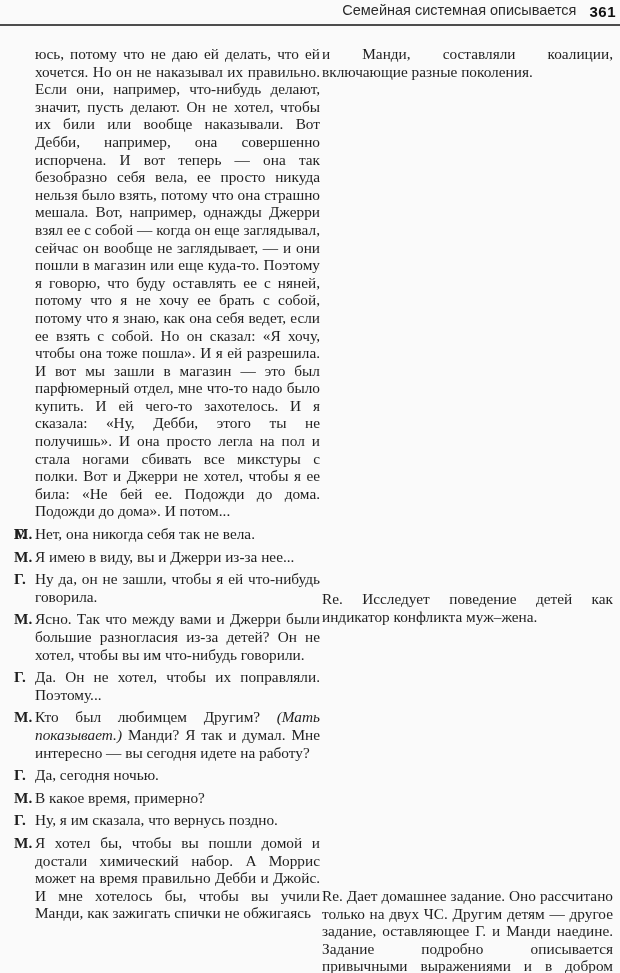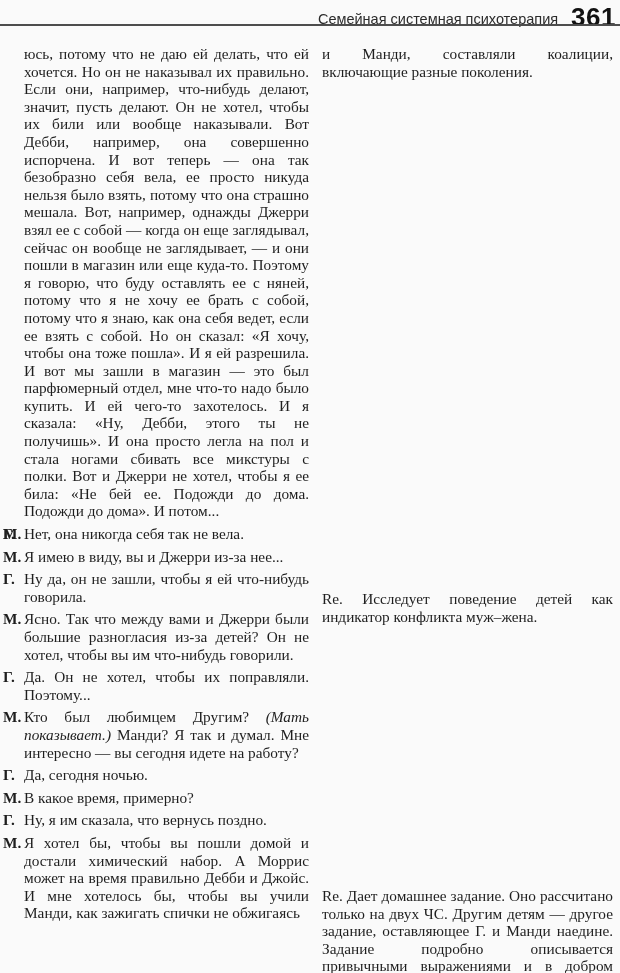--- a/index.html
+++ b/index.html
@@ -28,41 +28,41 @@
   }
   .running-head {
     font-family: "Liberation Sans", "DejaVu Sans", sans-serif;
     font-size: 14.5px;
     color: #2b2b2b;
     margin-right: 13px;
     vertical-align: 2px;
   }
   .page-number {
     font-family: "Liberation Sans", "DejaVu Sans", sans-serif;
-    font-size: 26px;
+    font-size: 15px;
     font-weight: bold;
     color: #111;
     letter-spacing: 0.5px;
     text-align: center;
   }
   .header-rule {
     position: absolute;
     top: 24px;
     left: 0;
     width: 620px;
     height: 2px;
     background: #4d4d4d;
   }
 
   
   .page-body { position: absolute; top: 45px; left: 0; right: 0; bottom: 0; }
 
   .col-left {
     position: absolute;
-    left: 3px;
+    left: 14px;
     top: 0;
     width: 306px;
     font-size: 15.3px;
     line-height: 17.6px;
     text-align: justify;
   }
   .monologue { margin: 0 0 0 21px; }
 
   .dialogue { margin-top: 5px; }
   .entry {
@@ -98,21 +98,21 @@
   .note-2 { top: 545px; }
   .note-3 { top: 714px; }
   .note-4 { top: 842px; }
 </style>
 </head>
 <body>
 
 <div class="page">
 
   <header class="page-header">
-    <span class="running-head">Семейная системная психотерапия</span><span class="page-number">361</span>
+    <span class="running-head">Семейная системная описывается</span><span class="page-number">361</span>
   </header>
   <div class="header-rule"></div>
 
   <main class="page-body">
 
     <div class="col-left">
       <p class="monologue">юсь, потому что не даю ей делать, что ей хочется. Но он не наказывал их правильно. Если они, например, что-нибудь делают, значит, пусть делают. Он не хотел, чтобы их били или вообще наказывали. Вот Дебби, например, она совершенно испорчена. И вот теперь — она так безобразно себя вела, ее просто никуда нельзя было взять, потому что она страшно мешала. Вот, например, однажды Джерри взял ее с собой — когда он еще заглядывал, сейчас он вообще не заглядывает, — и они пошли в магазин или еще куда-то. Поэтому я говорю, что буду оставлять ее с няней, потому что я не хочу ее брать с собой, потому что я знаю, как она себя ведет, если ее взять с собой. Но он сказал: «Я хочу, чтобы она тоже пошла». И я ей разрешила. И вот мы зашли в магазин — это был парфюмерный отдел, мне что-то надо было купить. И ей чего-то захотелось. И я сказала: «Ну, Дебби, этого ты не получишь». И она просто легла на пол и стала ногами сбивать все микстуры с полки. Вот и Джерри не хотел, чтобы я ее била: «Не бей ее. Подожди до дома. Подожди до дома». И потом...</p>
 
       <div class="dialogue">
 

